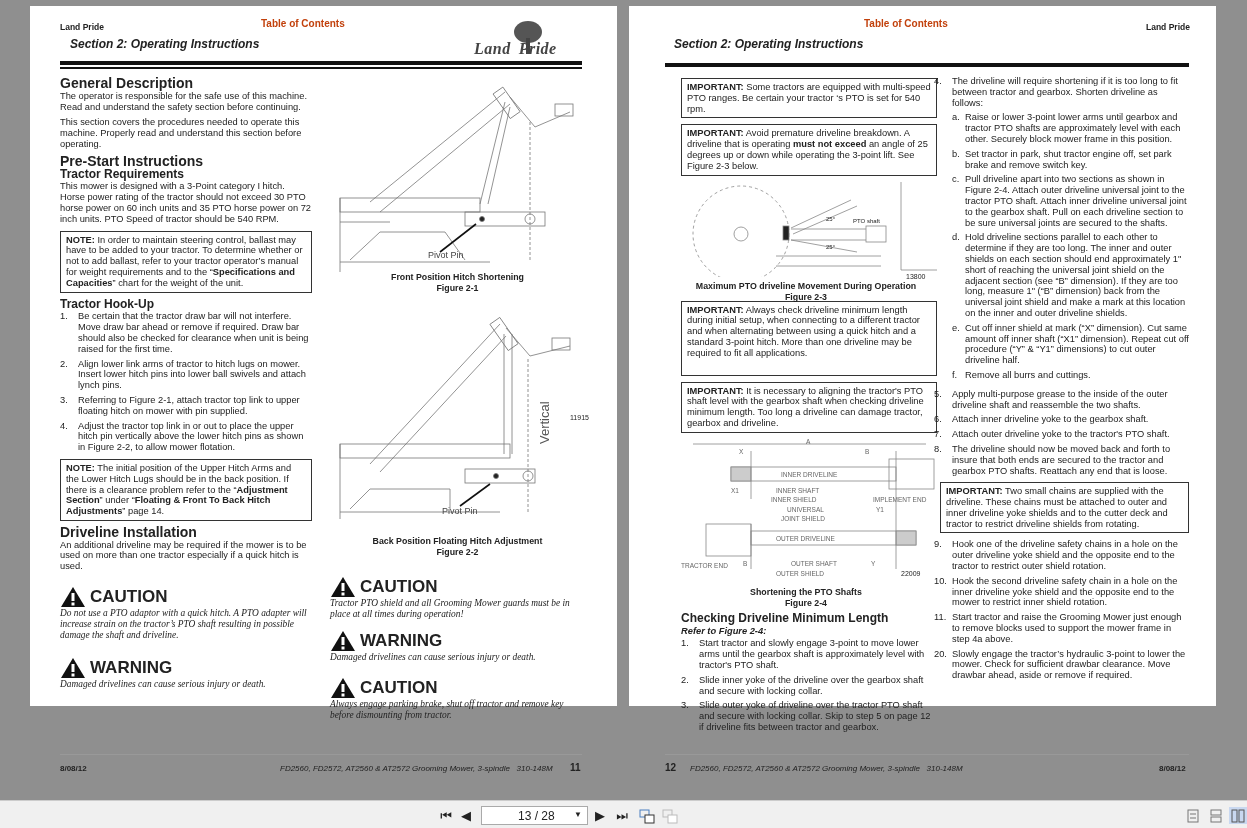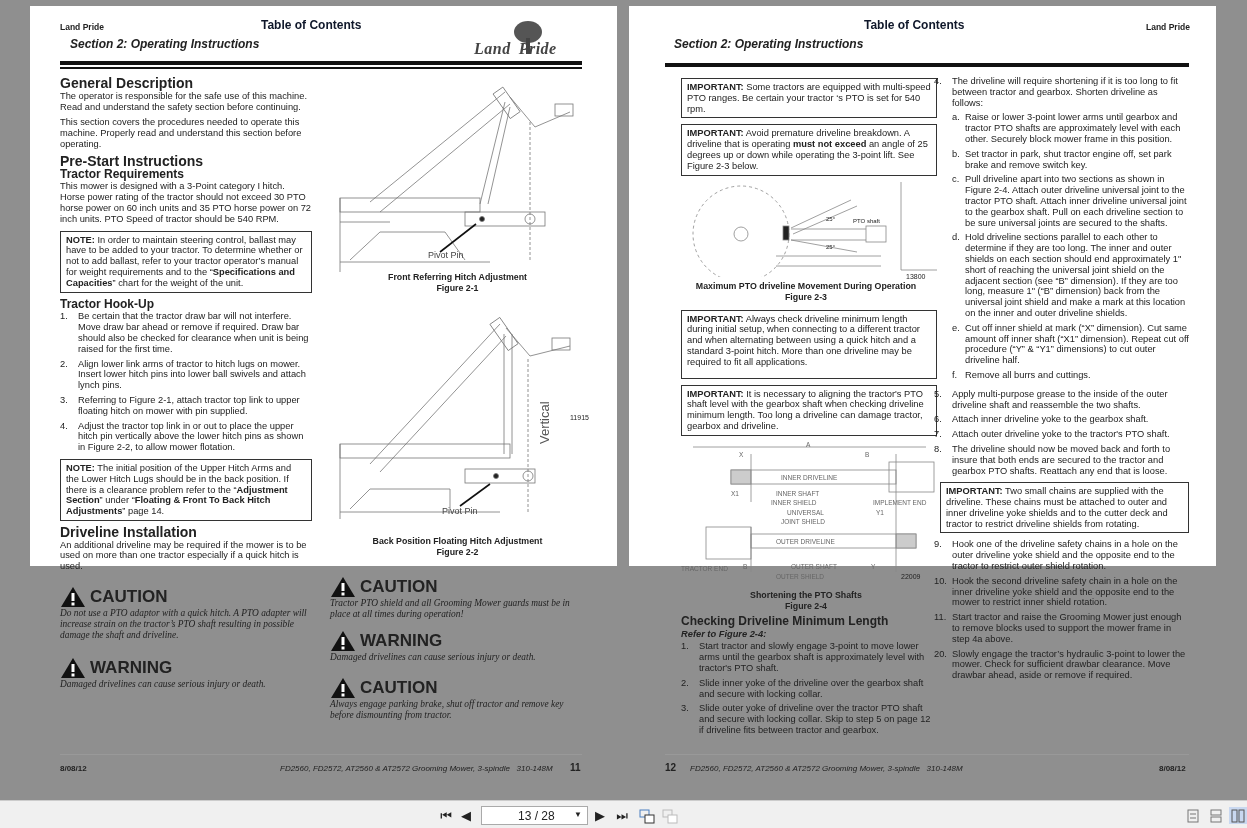--- a/index.html
+++ b/index.html
@@ -1,22 +1,22 @@
 <!DOCTYPE html>
 <html><head>
 <meta charset="utf-8">
 <style>
 *{box-sizing:border-box;margin:0;padding:0}
 html,body{width:1247px;height:828px;overflow:hidden;background:#8a8a8a;font-family:"Liberation Sans",sans-serif;color:#222}
 .viewer{position:absolute;left:0;top:0;width:1247px;height:800px;background:#8f8f8f}
-.page{position:absolute;top:6px;height:560px;background:#fff}
+.page{position:absolute;top:6px;height:700px;background:#fff}
 #p11{left:30px;width:587px}
 #p12{left:629px;width:587px}
 .hdr-small{position:absolute;font-size:8.5px;font-weight:bold}
-.toc{position:absolute;top:12px;font-size:12px;font-weight:bold;color:#0f172a;cursor:pointer}
+.toc{position:absolute;top:12px;font-size:10px;font-weight:bold;color:#c2410c;cursor:pointer}
 .sec{position:absolute;top:31px;font-size:12px;font-weight:bold;font-style:italic}
 .rule{position:absolute;height:4px;background:#111}
 .rule2{position:absolute;height:2px;background:#111}
 .col{position:absolute;font-size:9.3px;line-height:10.8px}
 h2{font-size:14px;font-weight:bold;margin:2px 0 2px}
 h3{font-size:12px;font-weight:bold;margin:4px 0 2px}
 p{margin:0 0 5px}
 .box{border:1.4px solid #333;padding:3px 5px;margin:6px 0 6px}
 ol{list-style:none}
 ol li{display:flex;margin-bottom:4px}
@@ -129,21 +129,21 @@
       <rect x="135" y="130" width="80" height="14"></rect>
           <circle cx="152" cy="137" r="2.5" fill="#222"></circle>
       <circle cx="200" cy="137" r="5"></circle>
           <line x1="10" y1="116" x2="10" y2="190"></line>
       <path d="M20 178 L50 150 L115 150 L135 178"></path>
           <line x1="10" y1="180" x2="160" y2="180"></line>
       <line x1="110" y1="170" x2="146" y2="142" stroke="#111" stroke-width="1.6"></line>
     </svg>
     <div style="position:absolute;left:98px;top:168px;font-size:9px;color:#444">Pivot Pin</div>
     <div class="cap" style="position:absolute;left:0;top:190px;width:255px">
-          <div>Front Referring Hitch Adjustment</div>
+          <div>Front Position Hitch Shortening</div>
           <div>Figure 2-1</div>
         </div>
   </div>
 
   <div class="fig" style="left:300px;top:308px;width:260px;height:240px">
     <svg width="260" height="210" fill="none" stroke="#777" stroke-width="0.8">
       <line x1="40" y1="150" x2="170" y2="10"></line>
           <line x1="50" y1="158" x2="176" y2="22"></line>
       <rect x="168" y="4" width="12" height="32" transform="rotate(-35 174 20)"></rect>
       <line x1="176" y1="14" x2="200" y2="42"></line>
@@ -239,21 +239,21 @@
       </svg>
       <span style="position:absolute;left:145px;top:32px;font-size:6px">25°</span>
       <span style="position:absolute;left:172px;top:34px;font-size:6px">PTO shaft</span>
       <span style="position:absolute;left:145px;top:60px;font-size:6px">25°</span>
       <span style="position:absolute;left:225px;top:90px;font-size:7px">13800</span>
       <div class="cap" style="position:absolute;left:0;top:99px;width:250px">
             <div>Maximum PTO driveline Movement During Operation</div>
             <div>Figure 2-3</div>
           </div>
     </div>
-    <div class="box" style="margin-top:10px;padding-bottom:10px"><b>IMPORTANT:</b><span> Always check driveline minimum length during initial setup, when connecting to a different tractor and when alternating between using a quick hitch and a standard 3-point hitch. More than one driveline may be required to fit all applications.</span></div>
+    <div class="box" style="margin-top:1px;padding-bottom:16px"><b>IMPORTANT:</b><span> Always check driveline minimum length during initial setup, when connecting to a different tractor and when alternating between using a quick hitch and a standard 3-point hitch. More than one driveline may be required to fit all applications.</span></div>
     <div class="box"><b>IMPORTANT:</b><span> It is necessary to aligning the tractor's PTO shaft level with the gearbox shaft when checking driveline minimum length. Too long a driveline can damage tractor, gearbox and driveline.</span></div>
 
     <div style="position:relative;height:168px;font-size:6.5px;color:#666">
       <svg width="256" height="140" fill="none" stroke="#888" stroke-width="0.8">
         <line x1="12" y1="5" x2="245" y2="5"></line>
         <rect x="50" y="28" width="165" height="14"></rect>
             <rect x="50" y="28" width="20" height="14" fill="#ccc"></rect>
         <rect x="208" y="20" width="45" height="30"></rect>
         <rect x="25" y="85" width="45" height="32"></rect>
         <rect x="70" y="92" width="165" height="14"></rect>

